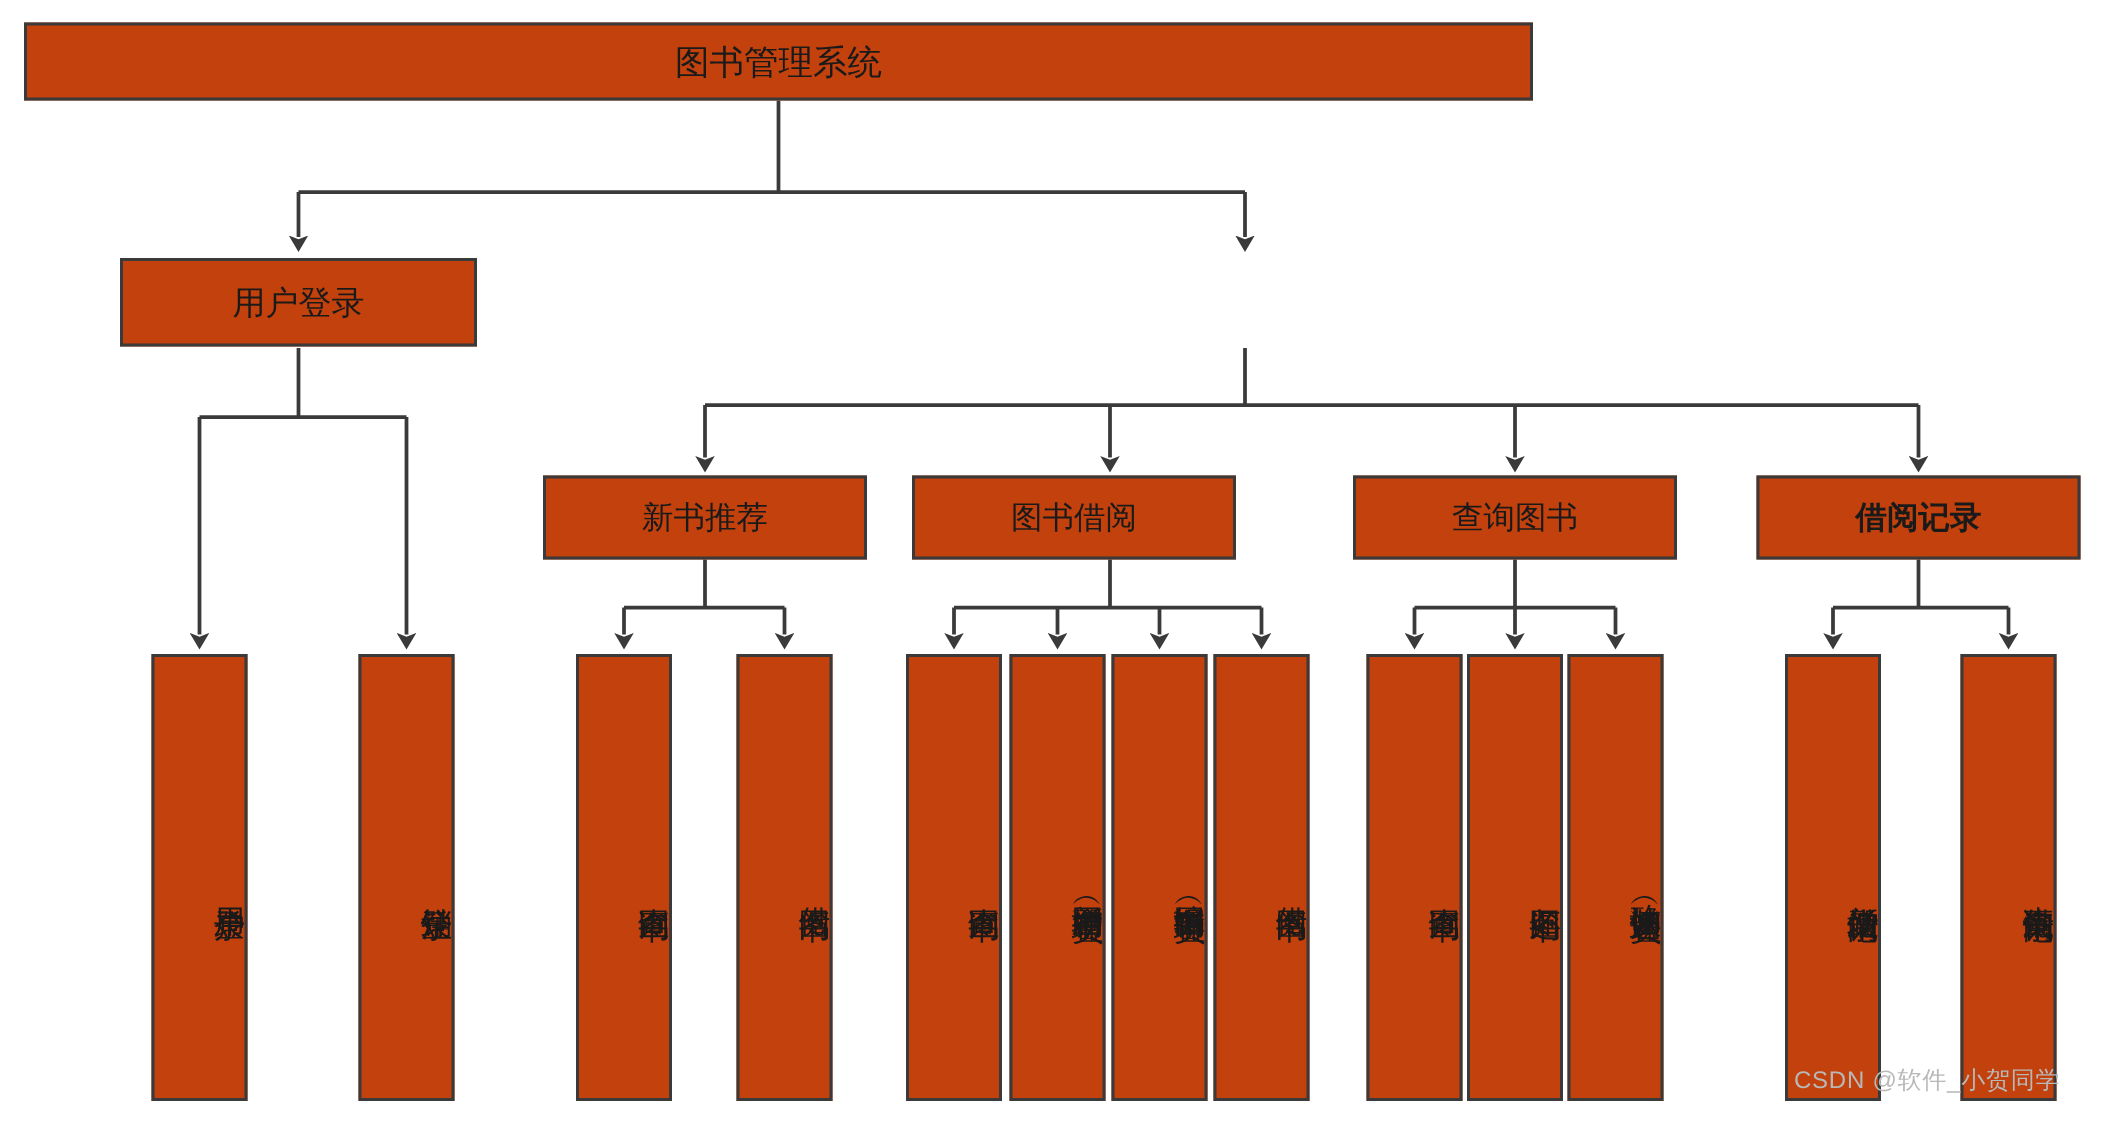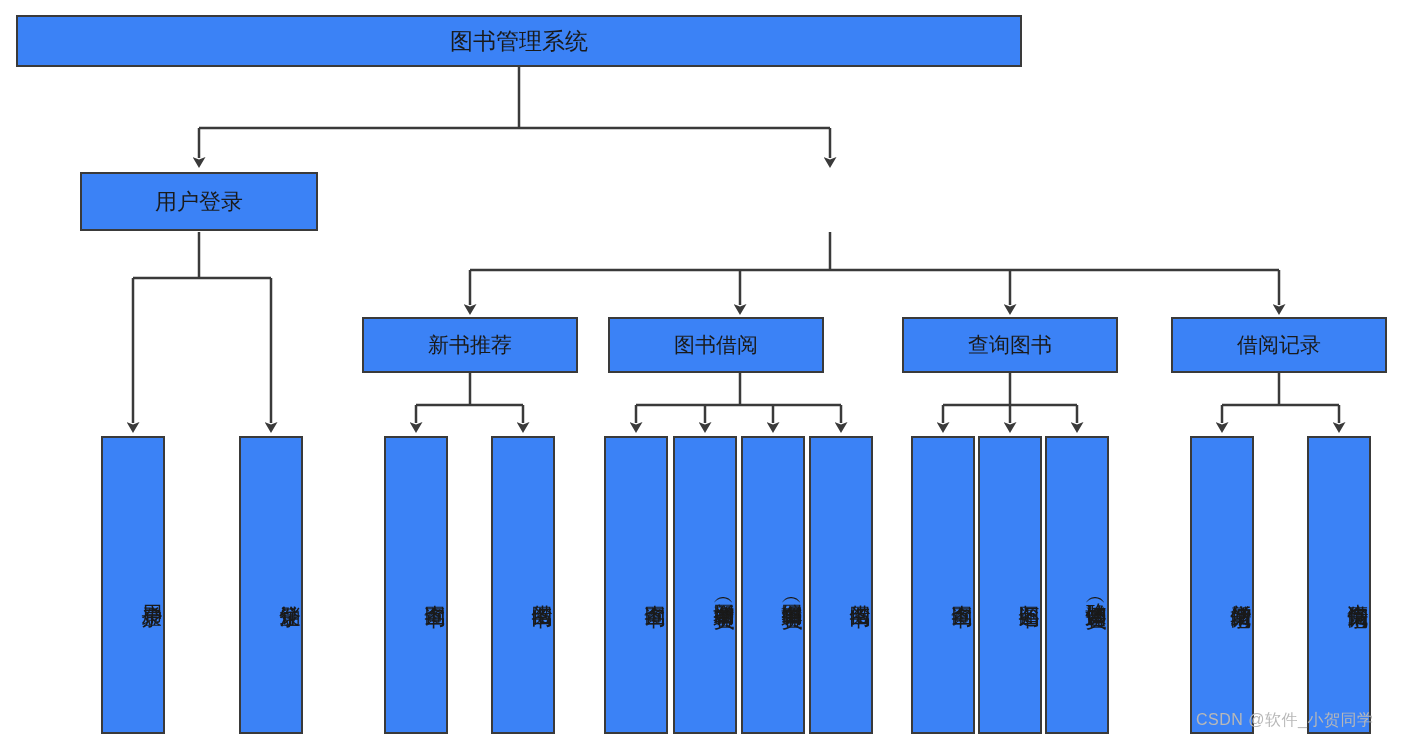--- a/index.html
+++ b/index.html
@@ -19,21 +19,21 @@
     position: absolute;
     left: 0;
     top: 0;
     width: 1405px;
     height: 747px;
   }
   .node {
     position: absolute;
     box-sizing: border-box;
     border: 2px solid #3a3a3a;
-    background: #3b82f6;
+    background: #c2410c;
     display: flex;
     align-items: center;
     justify-content: center;
     color: #1a1a1a;
     text-align: center;
   }
   .node.root {
     font-size: 23px;
   }
   .node.level1 {
@@ -119,21 +119,21 @@
 
   <div class="node level1" style="left:80px; top:172px; width:238px; height:59px;">用户登录</div>
 
 
   <div class="node level2" style="left:362px; top:317px; width:216px; height:56px;">新书推荐</div>
 
   <div class="node level2" style="left:608px; top:317px; width:216px; height:56px;">图书借阅</div>
 
   <div class="node level2" style="left:902px; top:317px; width:216px; height:56px;">查询图书</div>
 
-  <div class="node level2" style="left:1171px; top:317px; width:216px; height:56px;">借阅记录</div>
+  <div class="node level2" style="left:1171px; top:317px; width:216px; height:56px;font-weight:bold;">借阅记录</div>
 
   <div class="node leaf" style="left:101px; top:436px; width:64px; height:298px;">用户登录</div>
 
   <div class="node leaf" style="left:239px; top:436px; width:64px; height:298px;">注销登录</div>
 
   <div class="node leaf" style="left:384px; top:436px; width:64px; height:298px;">查询图书</div>
 
   <div class="node leaf" style="left:491px; top:436px; width:64px; height:298px;">借阅图书</div>
 
   <div class="node leaf" style="left:604px; top:436px; width:64px; height:298px;">查询图书</div>

